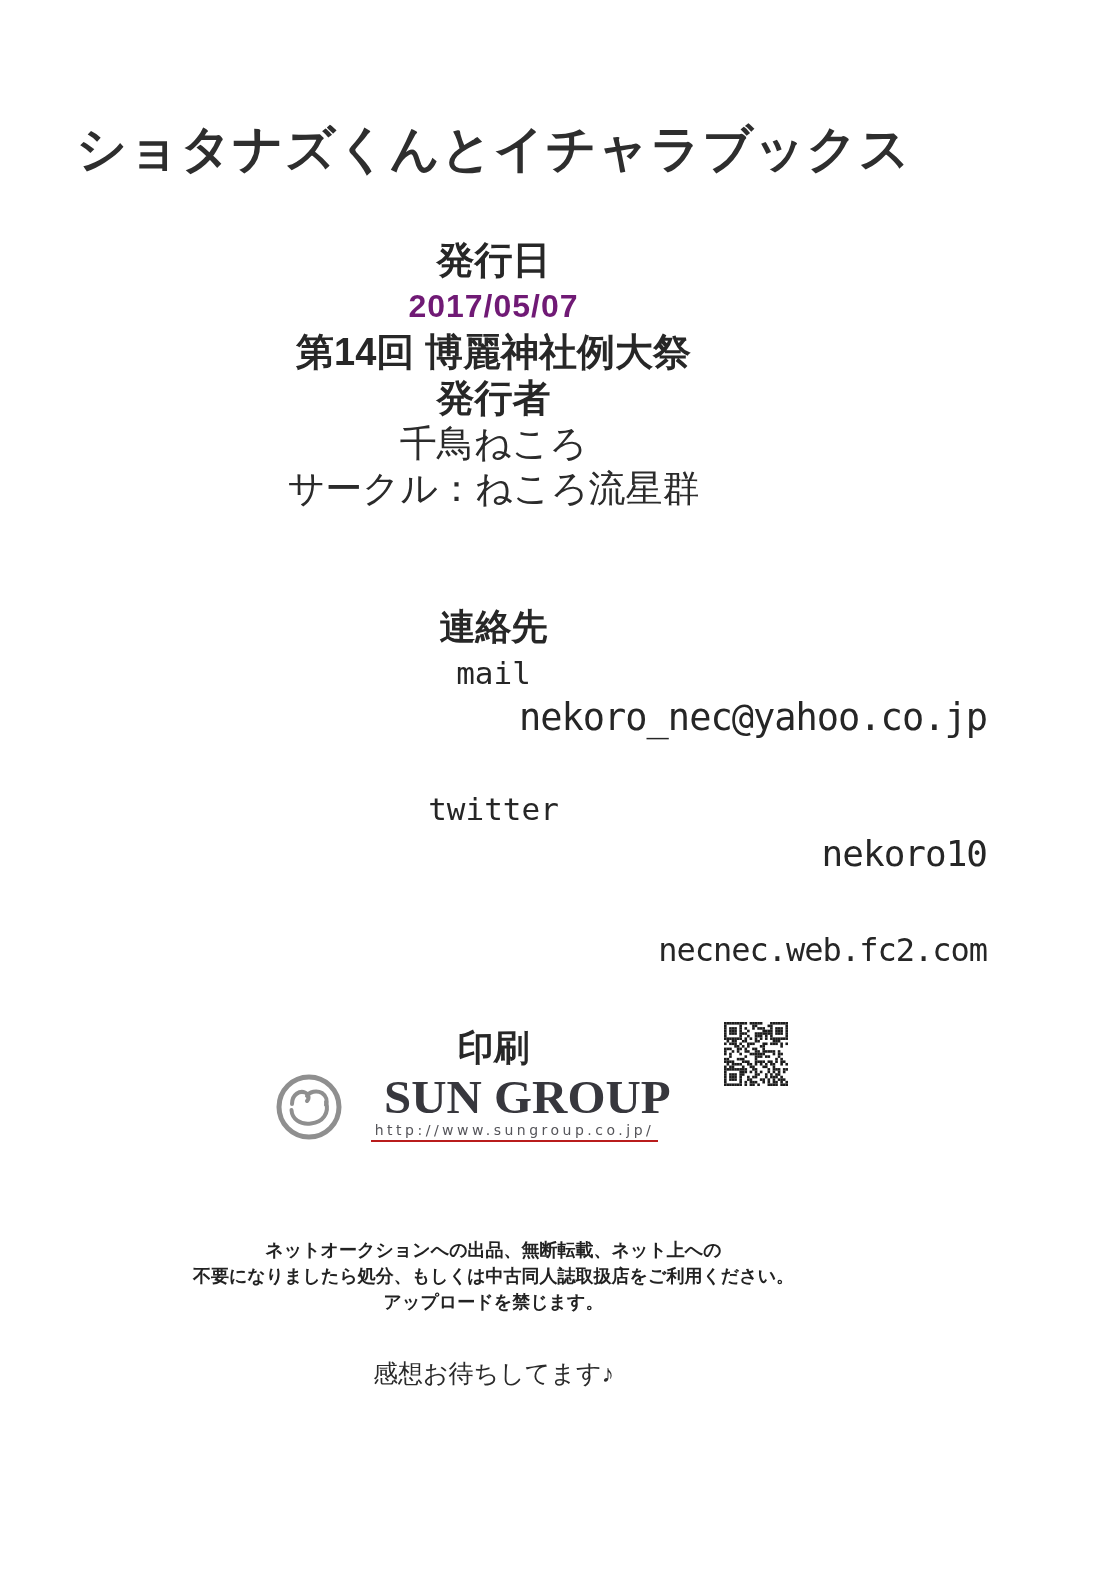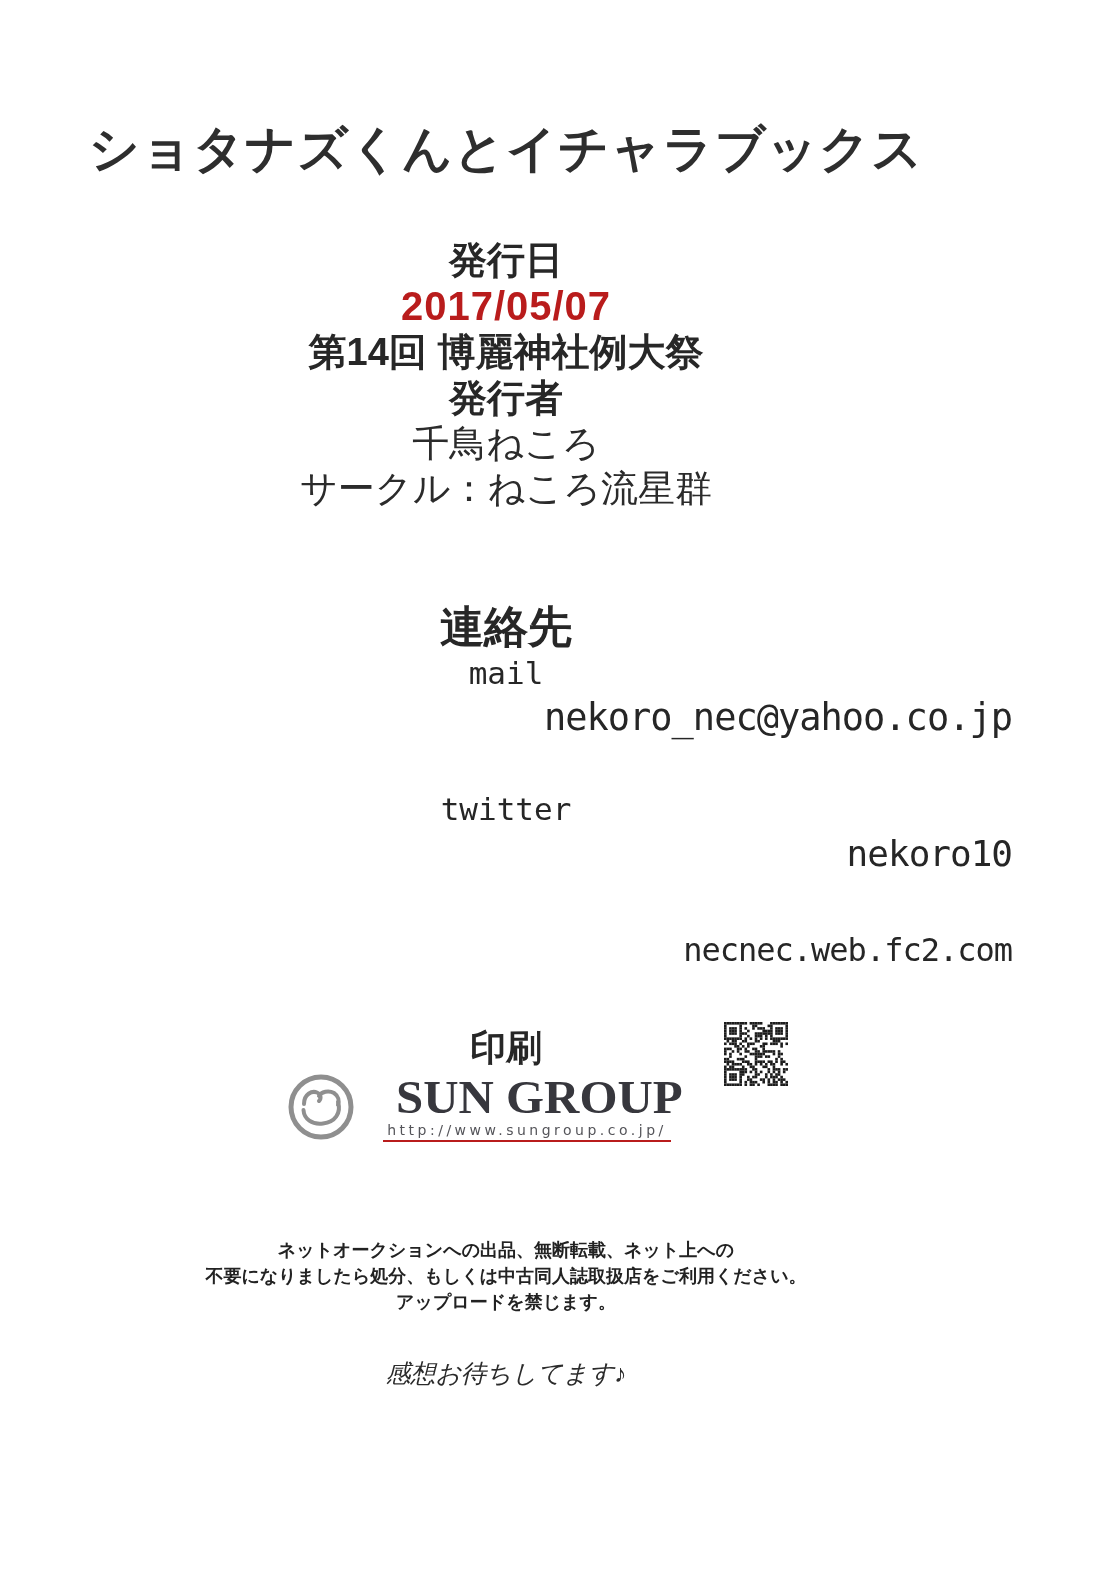--- a/index.html
+++ b/index.html
@@ -14,42 +14,42 @@
     overflow: hidden;
     font-family: "Liberation Sans", sans-serif;
     color: #2b2b2b;
     -webkit-font-smoothing: antialiased;
   }
   .page {
     position: relative;
     width: 100%;
     height: 100%;
     text-align: center;
-    padding-right: 88px;   
+    padding-right: 113px;   
     box-sizing: border-box;
   }
   .title {
     margin: 0;
     padding-top: 116px;
     font-size: 50px;
     font-weight: 600;
     letter-spacing: 1px;
     color: #2e2e2e;
   }
   .block { margin: 0; }
   .jp-h   { font-size: 38px; line-height: 46px; font-weight: 600; color: #272727; }
   .jp-l   { font-size: 37px; line-height: 45px; font-weight: 500; color: #2b2b2b; }
-  .num    { font-size: 40px; line-height: 46px; font-weight: 600; color: #b91c1c; letter-spacing: 1px; }
+  .num    { font-size: 32px; line-height: 46px; font-weight: 600; color: #701a75; letter-spacing: 1px; }
   .mono-s { font-family: "DejaVu Sans Mono", monospace; font-size: 31px; line-height: 44px; color: #262626; }
   .mono-m { font-family: "DejaVu Sans Mono", monospace; font-size: 37px; line-height: 46px; color: #262626; letter-spacing: -1px; text-align: right; }
 
   .pub-block   { margin-top: 54px; }
   .author-block{ }
   .contact-block{ margin-top: 92px; }
-  .contact-block .jp-h { font-size: 44px; line-height: 48px; margin-top: 48px; }
+  .contact-block .jp-h { font-size: 36px; line-height: 48px; margin-top: 48px; }
   .twitter-block{ margin-top: 46px; }
   .hp-block    { margin-top: 50px; position: relative; }
 
   .qr {
     position: absolute;
     left: 724px;
     top: 1022px;
     width: 64px;
     height: 64px;
   }
@@ -92,21 +92,20 @@
     font-size: 18px;
     line-height: 26px;
     font-weight: 600;
     color: #222222;
   }
   .closing {
     margin-top: 42px;
     font-size: 25px;
     font-weight: 500;
     color: #2b2b2b;
-    font-style: italic;
   }
 </style>
 </head>
 <body>
 
 <div class="page">
 
   <h1 class="title">ショタナズくんとイチャラブックス</h1>
 
   <section class="block pub-block">

